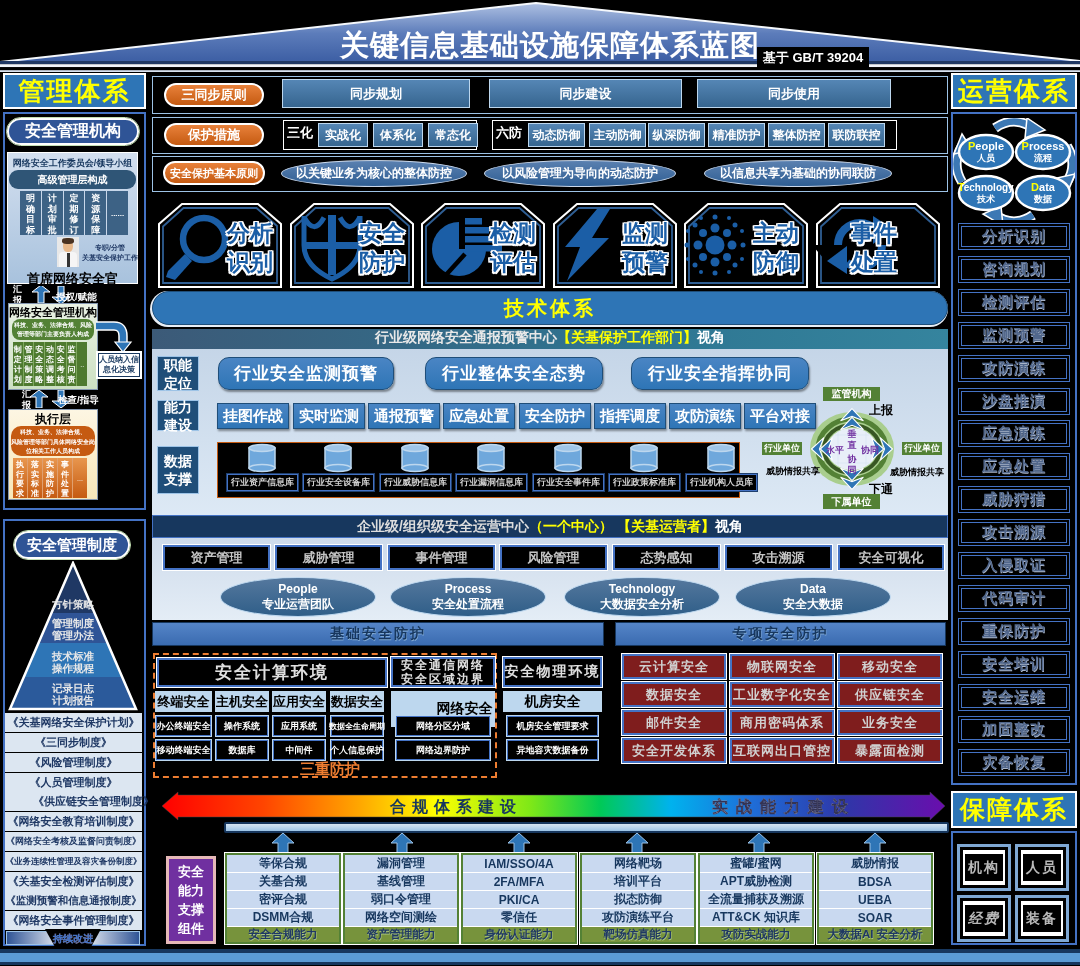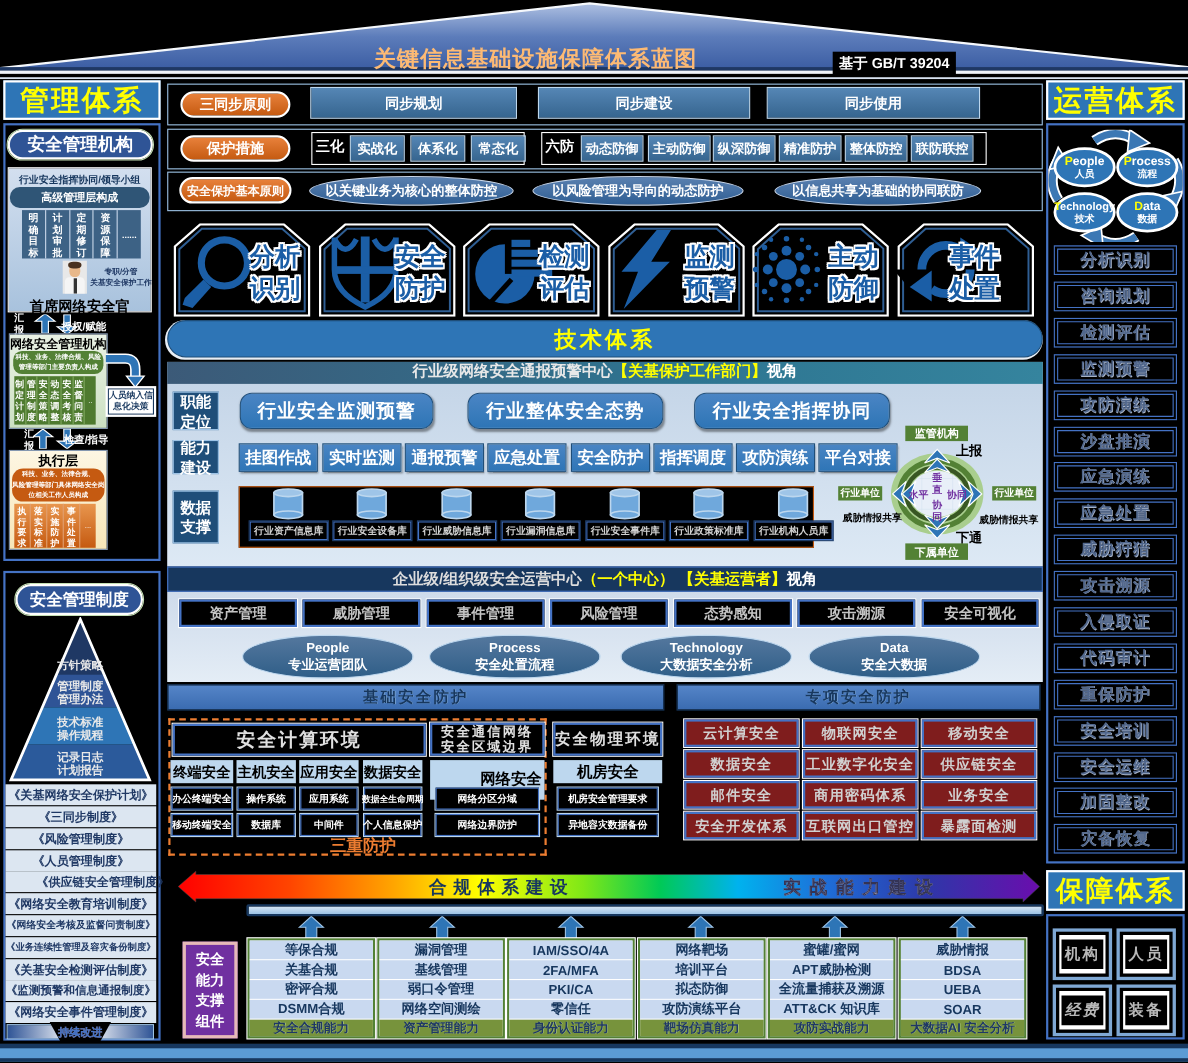--- a/index.html
+++ b/index.html
@@ -44,29 +44,29 @@
       <stop offset="1" stop-color="#3A5CA2"></stop>
     </linearGradient>
   </defs>
   <polygon points="536,3 1080,61 1080,64 0,64 0,62" fill="url(#roofg)"></polygon>
   <path d="M0,62 L536,3 L1080,61" fill="none" stroke="#F5F8FC" stroke-width="2"></path>
   <rect x="0" y="61" width="1080" height="3.2" fill="#1F3864"></rect>
   <rect x="0" y="64.2" width="1080" height="3" fill="#F0F4FA"></rect>
   <rect x="0" y="67.2" width="1080" height="3" fill="#000"></rect>
   <rect x="0" y="70.2" width="1080" height="1.8" fill="#D8E2F0"></rect>
 </svg>
-<div class="abs" style="left:340px;top:40px;width:420px;height:36px;color:#fdba74;font-size:20px;font-weight:bold;letter-spacing:1px;">关键信息基础设施保障体系蓝图</div>
+<div class="abs" style="left:340px;top:26px;width:420px;height:36px;color:#ffffff;font-size:29px;font-weight:bold;letter-spacing:1px;">关键信息基础设施保障体系蓝图</div>
 <div class="abs" style="left:757px;top:47px;width:112px;height:21px;background:#000;color:#fff;font-size:13px;font-weight:bold;display:flex;align-items:center;justify-content:center;">基于 GB/T 39204</div>
 
 <div class="abs hdr" style="left:3px;top:73px;width:143px;height:36px;font-size:26px;">管理体系</div>
 <div class="abs" style="left:3px;top:112px;width:143px;height:398px;border:2px solid #4472C4;background:#000;"></div>
 <div class="abs" style="left:7px;top:118px;width:132px;height:27px;background:#2F5496;border:2px solid #fff;outline:1px solid #C5E0B4;border-radius:14px;color:#fff;font-weight:bold;font-size:16px;display:flex;align-items:center;justify-content:center;">安全管理机构</div>
 
 <div class="abs" style="left:7px;top:152px;width:131px;height:132px;background:linear-gradient(#D3DFEF,#A8C2DD);border:1px solid #fff;"></div>
-<div class="abs" style="left:7px;top:157px;width:131px;height:13px;color:#17375E;font-size:9px;font-weight:bold;text-align:center;white-space:nowrap;">行业安全指挥协同/领导小组</div>
+<div class="abs" style="left:7px;top:157px;width:131px;height:13px;color:#17375E;font-size:9px;font-weight:bold;text-align:center;white-space:nowrap;">网络安全工作委员会/领导小组</div>
 <div class="abs" style="left:9px;top:170px;width:127px;height:19px;background:#2F5576;border-radius:9px;color:#fff;font-size:10px;font-weight:bold;display:flex;align-items:center;justify-content:center;">高级管理层构成</div>
 <div class="abs" style="left:20px;top:191px;width:108px;height:44px;background:#3D6285;display:flex;text-align:center;">
   <div class="vcol">明<br>确<br>目<br>标</div>
     <div class="vcol">计<br>划<br>审<br>批</div>
     <div class="vcol">定<br>期<br>修<br>订</div>
     <div class="vcol">资<br>源<br>保<br>障</div>
   <div style="flex:1;color:#fff;font-weight:bold;font-size:8px;display:flex;align-items:center;justify-content:center;">......</div>
 </div>
 
 <div class="abs" style="left:57px;top:237px;width:22px;height:30px;background:#E8E8E8;overflow:hidden;">
@@ -274,21 +274,21 @@
   <polygon points="44,42 22,72 -4,42" fill="#000"></polygon>
   <polygon points="57,13 77,26 57,41" fill="#1B5EA6"></polygon>
   <polygon points="31,71 11,58 31,43" fill="#1B5EA6"></polygon>
 </g>
 </svg>
 <div class="abs icotxt" style="left:227px;top:219px;">分析<br>识别</div>
 <div class="abs icotxt" style="left:359px;top:219px;">安全<br>防护</div>
 <div class="abs icotxt" style="left:490px;top:219px;">检测<br>评估</div>
 <div class="abs icotxt" style="left:622px;top:219px;">监测<br>预警</div>
 <div class="abs icotxt" style="left:753px;top:219px;">主动<br>防御</div>
-<div class="abs icotxt" style="left:851px;top:219px;margin-left:12px;">事件<br>处置</div>
+<div class="abs icotxt" style="left:851px;top:219px;">事件<br>处置</div>
 
 <div class="abs" style="left:152px;top:291px;width:796px;height:34px;background:#2E75B6;border:1.5px solid #1F4E79;border-radius:17px;box-shadow:-1px 1px 0 1px #E8EEF5;color:#FFFF00;font-weight:bold;font-size:20px;display:flex;align-items:center;justify-content:center;letter-spacing:3px;">技术体系</div>
 
 <div class="abs" style="left:152px;top:329px;width:796px;height:186px;background:linear-gradient(#C2D3E6,#DDE9F5);"></div>
 <div class="abs" style="left:152px;top:329px;width:796px;height:20px;background:linear-gradient(90deg,#3C5A78,#2E7591 60%,#35849E);display:flex;align-items:flex-start;justify-content:center;font-size:14px;font-weight:bold;color:#E8E8E8;">行业级网络安全通报预警中心<span style="color:#FFFF00;">【关基保护工作部门】</span><span style="color:#fff;">视角</span></div>
 <div class="abs lbl" style="left:157px;top:356px;width:42px;height:35px;">职能<br>定位</div>
 <div class="abs lbl" style="left:157px;top:400px;width:42px;height:31px;">能力<br>建设</div>
 <div class="abs lbl" style="left:157px;top:446px;width:42px;height:48px;">数据<br>支撑</div>
 <div class="abs bigbtn" style="left:218px;top:357px;width:176px;height:33px;">行业安全监测预警</div>
 <div class="abs bigbtn" style="left:425px;top:357px;width:178px;height:33px;">行业整体安全态势</div>

